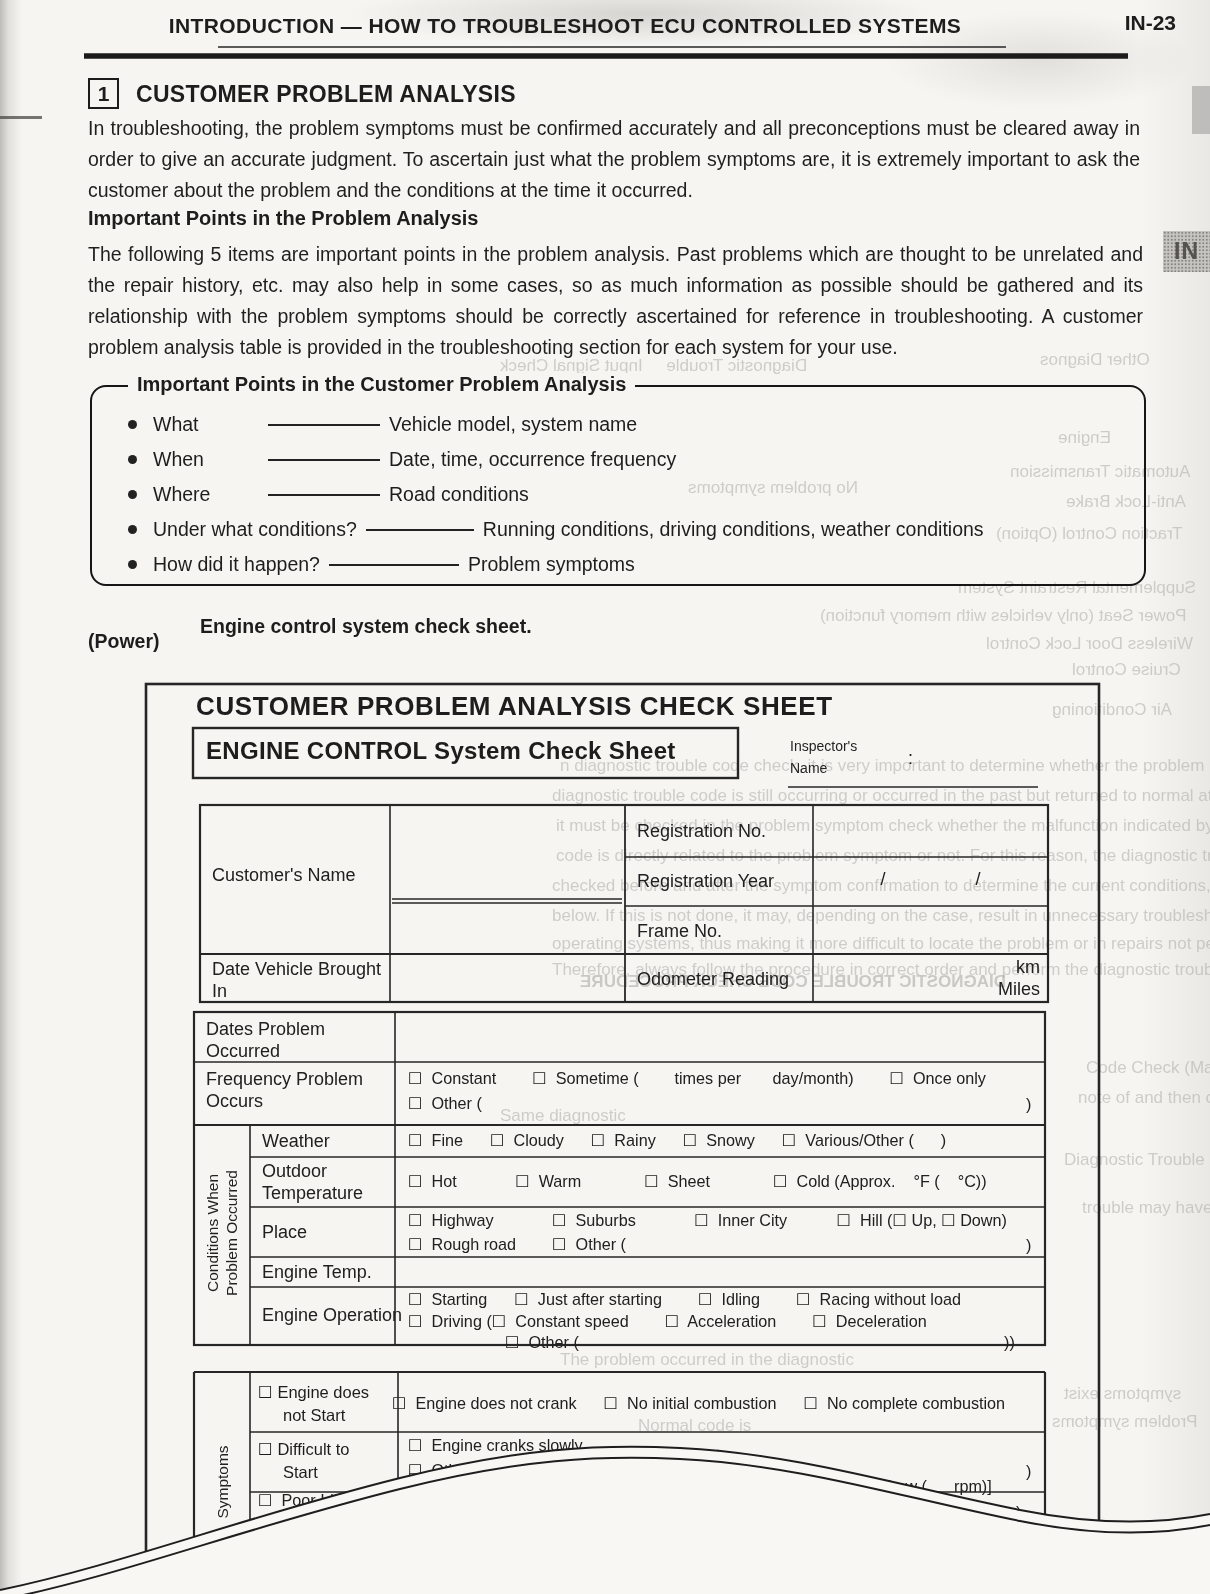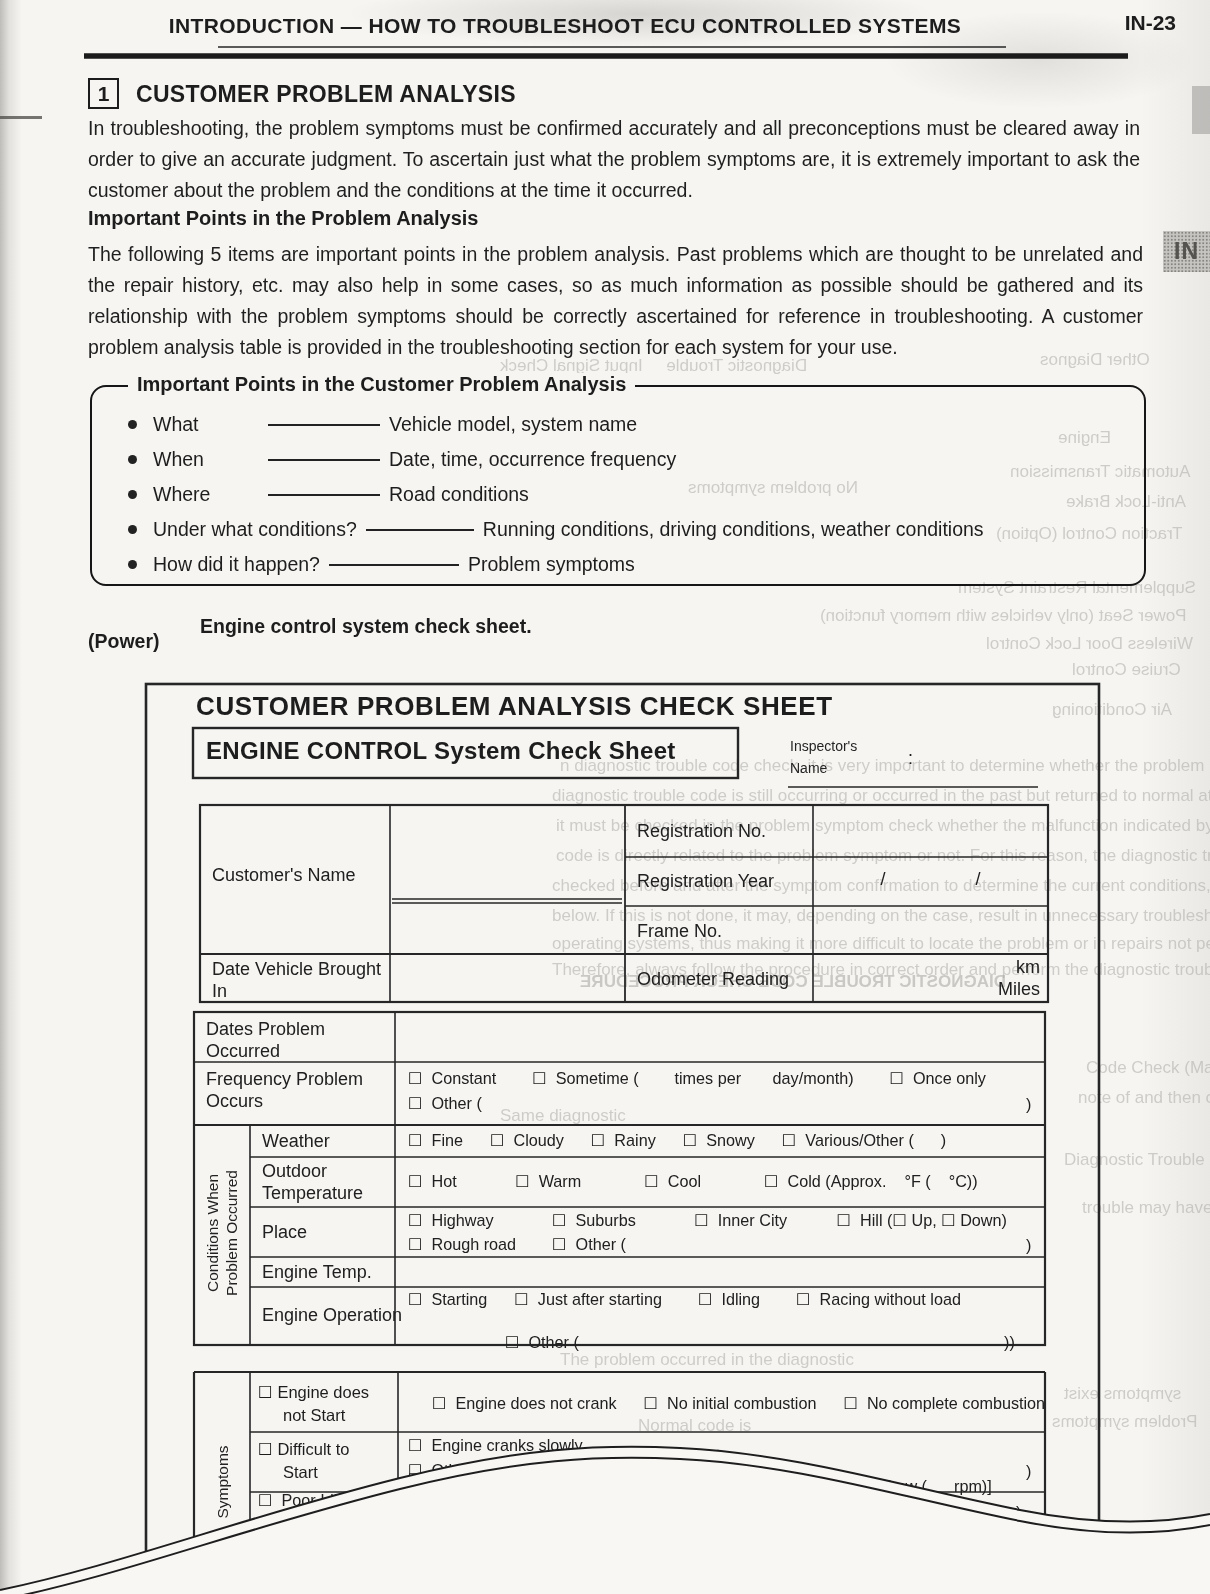--- a/index.html
+++ b/index.html
@@ -227,39 +227,40 @@
     <div class="abs cbl" style="left:1026px;top:1095px">)</div>
 
     <div class="abs vert rot" style="left:222px;top:1233px;width:230px">Conditions When
 Problem Occurred</div>
 
     <div class="abs lbl" style="left:262px;top:1130px">Weather</div>
     <div class="abs cbl" style="left:408px;top:1131px">☐  Fine      ☐  Cloudy      ☐  Rainy      ☐  Snowy      ☐  Various/Other (      )</div>
 
     <div class="abs lbl prl" style="left:262px;top:1160px">Outdoor
 Temperature</div>
-    <div class="abs cbl" style="left:408px;top:1172px">☐  Hot             ☐  Warm              ☐  Cool              ☐  Cold (Approx.    °F (    °C))</div>
+    <div class="abs cbl" style="left:408px;top:1172px">☐  Hot             ☐  Warm              ☐  Sheet              ☐  Cold (Approx.    °F (    °C))</div>
 
     <div class="abs lbl" style="left:262px;top:1221px">Place</div>
     <div class="abs cbl" style="left:408px;top:1211px">☐  Highway             ☐  Suburbs             ☐  Inner City           ☐  Hill (☐ Up, ☐ Down)</div>
     <div class="abs cbl" style="left:408px;top:1235px">☐  Rough road        ☐  Other (</div>
     <div class="abs cbl" style="left:1026px;top:1236px">)</div>
 
     <div class="abs lbl" style="left:262px;top:1261px">Engine Temp.</div>
 
     <div class="abs lbl" style="left:262px;top:1304px">Engine Operation</div>
     <div class="abs cbl" style="left:408px;top:1290px">☐  Starting      ☐  Just after starting        ☐  Idling        ☐  Racing without load</div>
+    <div class="abs cbl" style="left:408px;top:1312px">☐  Driving (☐  Constant speed        ☐  Acceleration        ☐  Deceleration</div>
     <div class="abs cbl" style="left:505px;top:1333px">☐  Other (</div>
     <div class="abs cbl" style="left:1004px;top:1333px">))</div>
 
     <div class="abs vert rot" style="left:222px;top:1482px;width:170px">Symptoms</div>
 
     <div class="abs hang" style="left:258px;top:1381px;width:135px">☐  Engine does
 not Start</div>
-    <div class="abs cbl" style="left:432px;top:1394px">☐  Engine does not crank      ☐  No initial combustion      ☐  No complete combustion</div>
+    <div class="abs cbl" style="left:392px;top:1394px">☐  Engine does not crank      ☐  No initial combustion      ☐  No complete combustion</div>
 
     <div class="abs hang" style="left:258px;top:1438px;width:135px">☐  Difficult to
 Start</div>
     <div class="abs cbl" style="left:408px;top:1436px">☐  Engine cranks slowly</div>
     <div class="abs cbl" style="left:408px;top:1461px">☐  Other (</div>
     <div class="abs cbl" style="left:1026px;top:1462px">)</div>
 
     <div class="abs cbl frag" style="left:258px;top:1491px">☐  Poor Idling</div>
     <div class="abs cbl frag" style="left:408px;top:1470px">☐  I</div>
     <div class="abs cbl frag" style="left:638px;top:1477px">m is abnormal       [☐  High       ☐  Low (      rpm)]</div>

